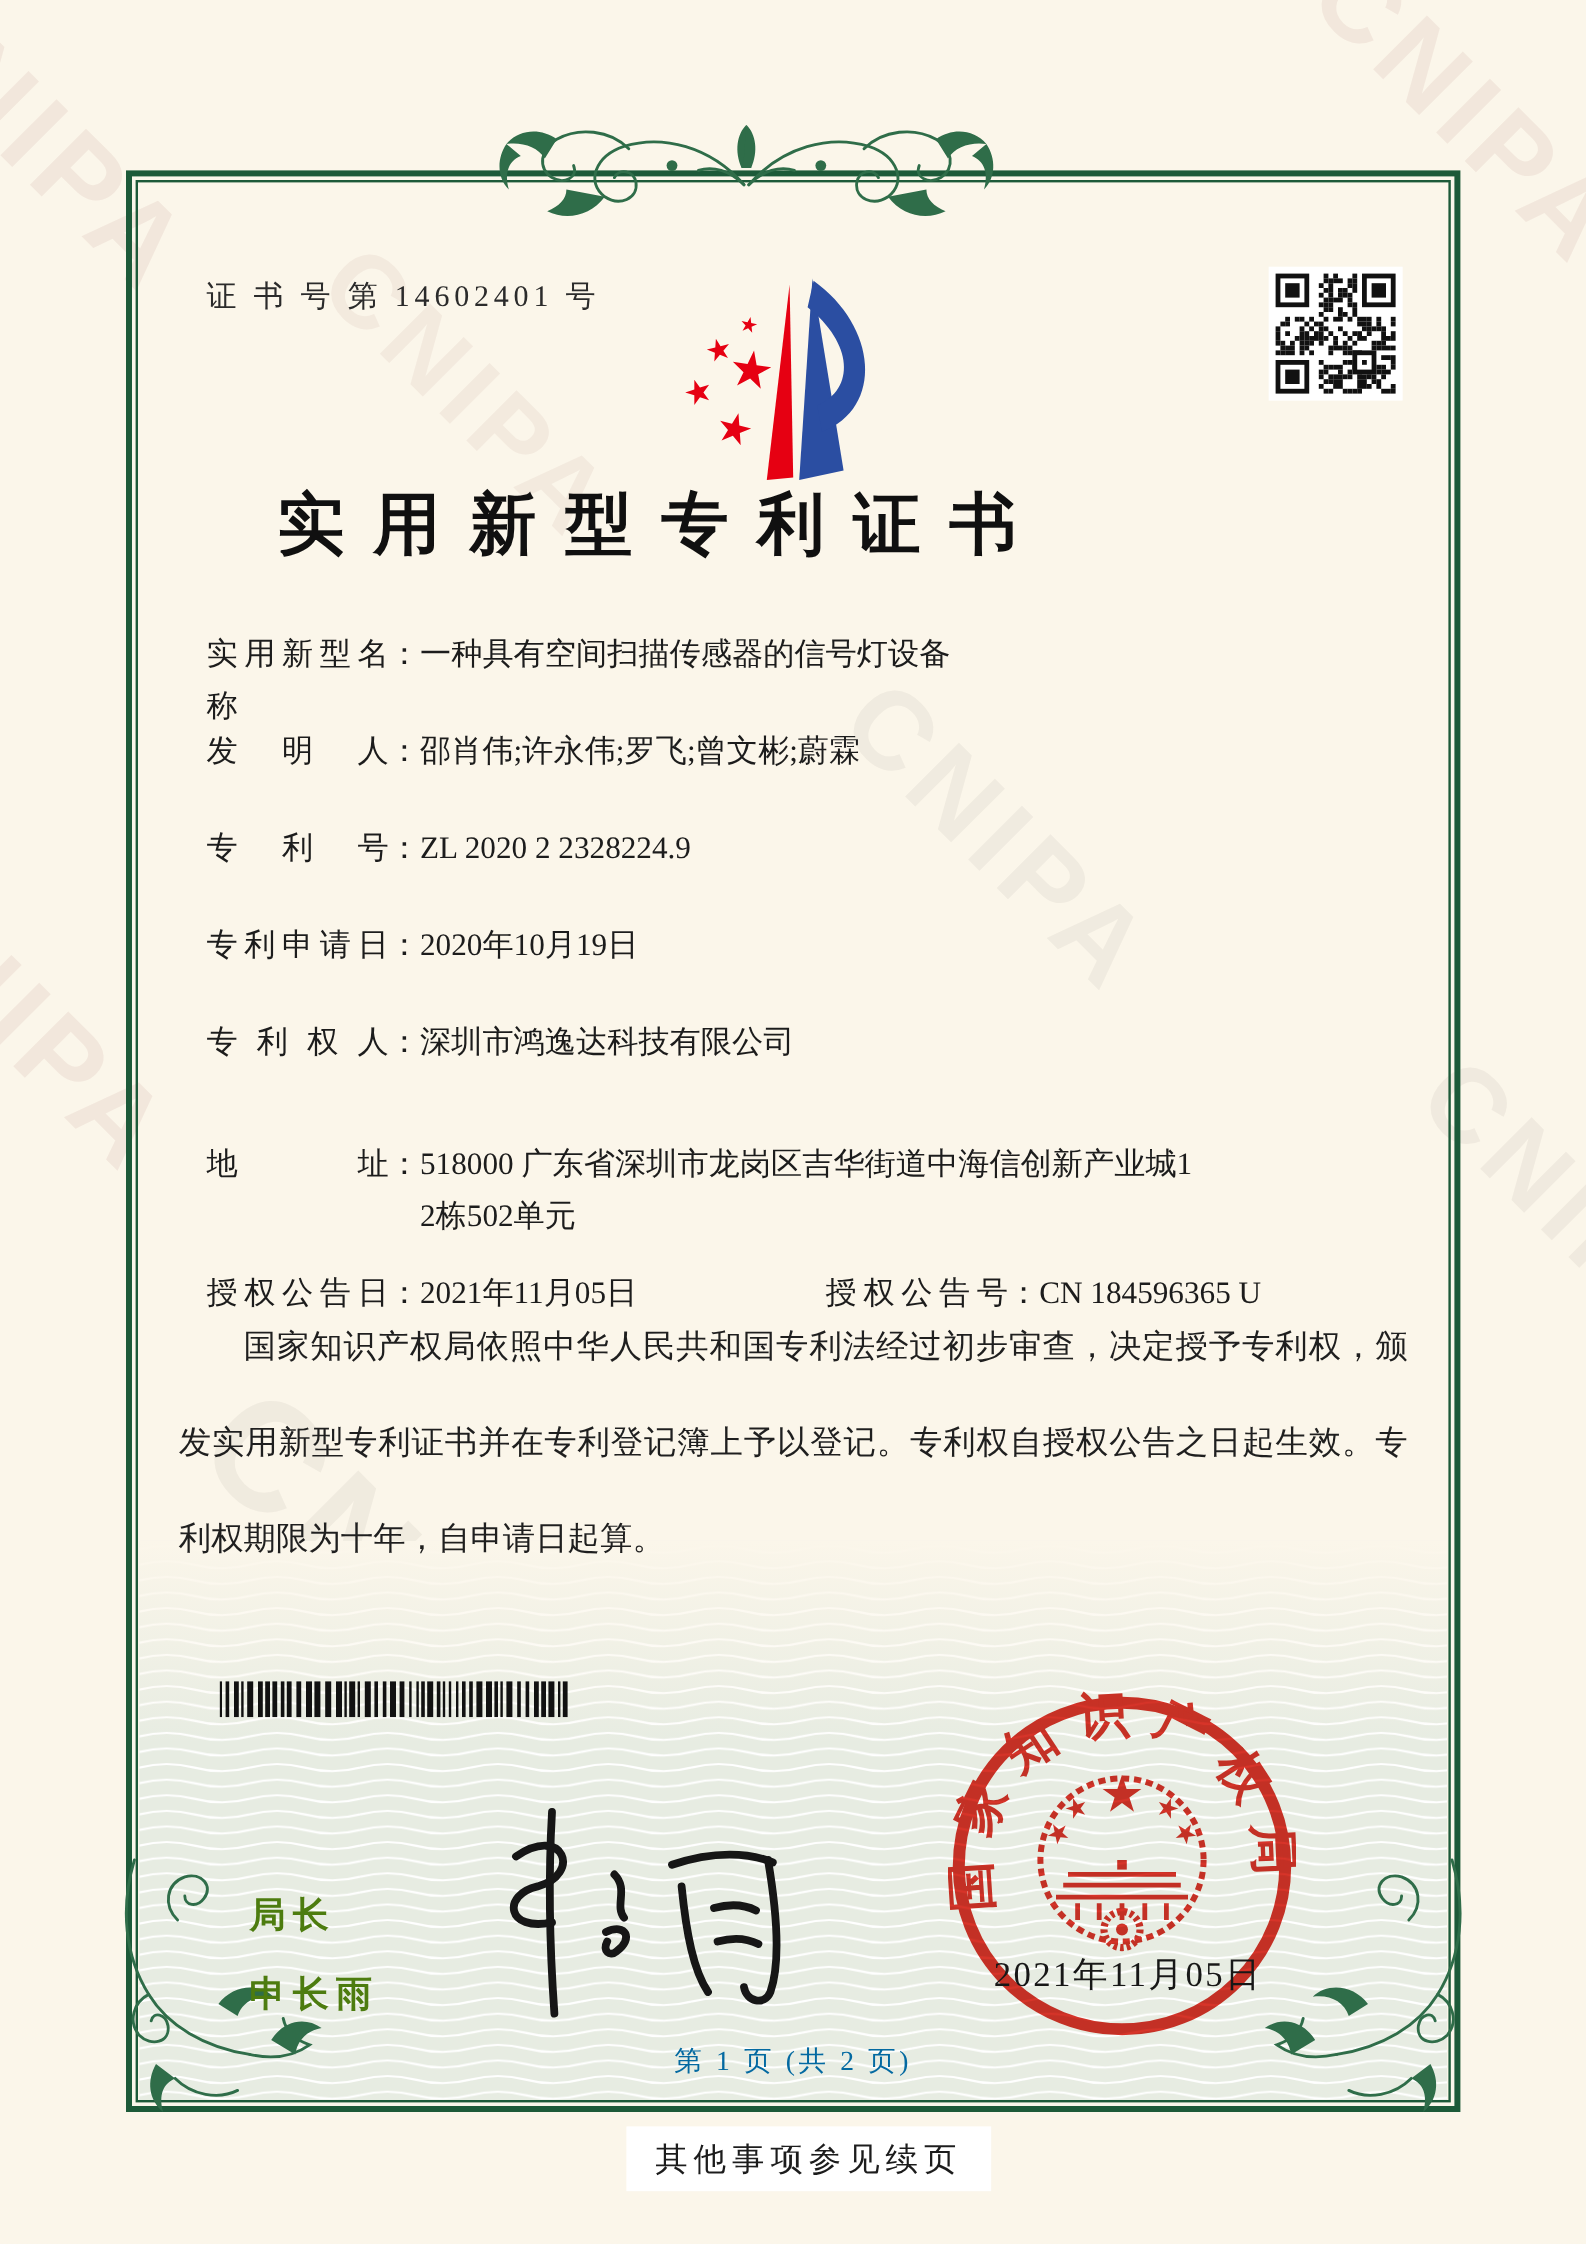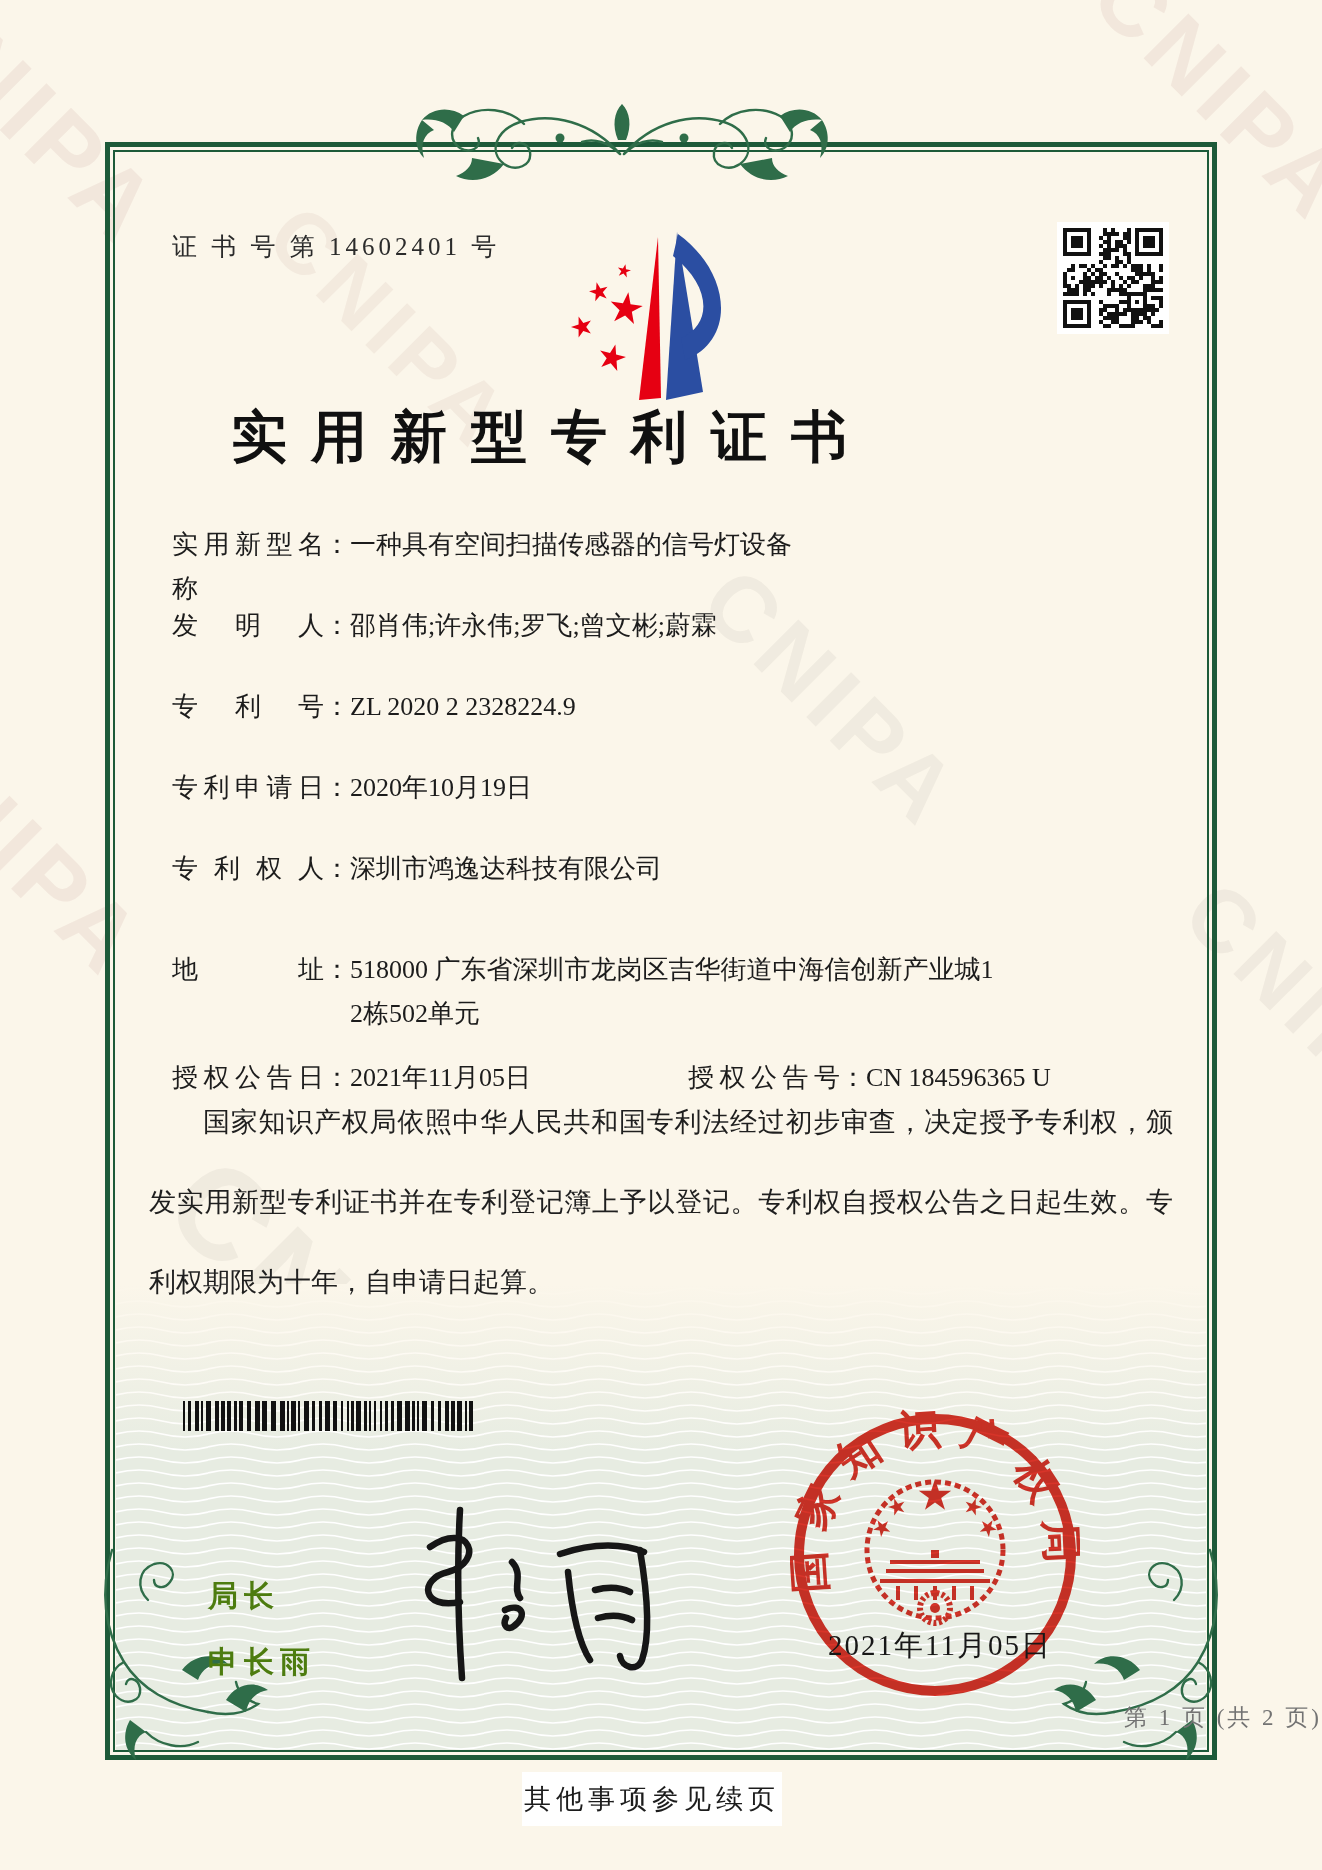--- a/index.html
+++ b/index.html
@@ -44,23 +44,23 @@
              text-align:justify;z-index:3;color:#1f1f1f;}
   .body-text p{margin:0;text-indent:2em;}
   .barcode{left:183px;top:1401px;z-index:3;}
   .signer{left:208px;font-size:30px;font-weight:600;letter-spacing:6px;z-index:3;
           font-family:"Liberation Sans","DejaVu Sans",sans-serif;color:#4d7c0f;}
   .signer-title{top:1576px;} .signer-name{top:1642px;}
   .signature{left:400px;top:1502px;z-index:3;}
   .seal{left:790px;top:1408px;z-index:4;opacity:0.95;mix-blend-mode:multiply;}
   .seal-date{left:828px;top:1626px;width:224px;text-align:center;font-size:29px;
              letter-spacing:2px;color:#171717;z-index:5;}
-  .page-info{left:0;top:1702px;width:1322px;text-align:right;font-size:23px;
-             letter-spacing:3px;color:#737373;z-index:3;}
-  .note-box{left:522px;top:1772px;width:260px;height:54px;background:#ffffff;
+  .page-info{left:0;top:1702px;width:1322px;text-align:center;font-size:23px;
+             letter-spacing:3px;color:#0369a1;z-index:3;}
+  .note-box{left:522px;top:1772px;width:304px;height:54px;background:#ffffff;
             text-align:center;line-height:54px;font-size:27px;letter-spacing:5px;z-index:3;}
   .orn{z-index:3;pointer-events:none;}
   .orn path,.orn circle{stroke:#2f6d49;stroke-width:2.4;fill:none;stroke-linecap:round;}
   .orn .fill{fill:#2f6d49;stroke:none;}
 </style>
 </head>
 <body>
 
 <div class="wm wm1">CNIPA</div>
 <div class="wm wm2">CNIPA</div>

